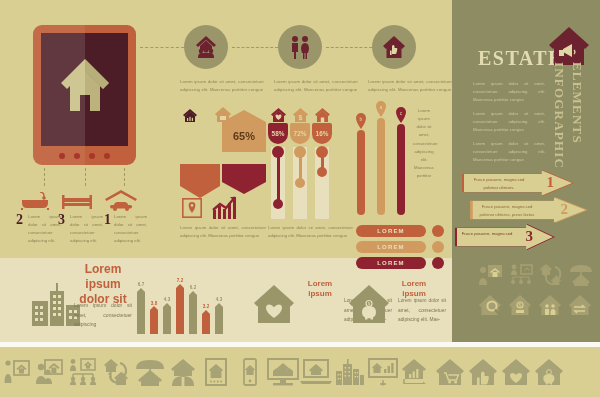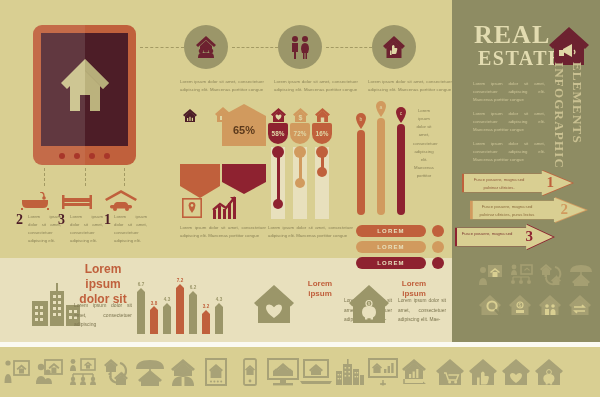--- a/index.html
+++ b/index.html
@@ -206,21 +206,21 @@
     <rect x="5" y="10" width="1.2" height="3" fill="#d9cf92"></rect>
       <rect x="7.4" y="8.8" width="1.2" height="4.2" fill="#d9cf92"></rect>
       <rect x="9.8" y="9.8" width="1.2" height="3.2" fill="#d9cf92"></rect>
   </svg>
   <svg style="position:absolute;left:214px;top:106px" width="18" height="18" viewBox="0 0 18 18">
     <path d="M9 1 L17 8 L15.3 9.7 L9 4 L2.7 9.7 L1 8 Z" fill="#d19a5e"></path>
     <path d="M3 9 L9 3.6 L15 9 L15 16 L3 16 Z" fill="#d19a5e"></path>
     <rect x="6" y="10" width="6" height="4" fill="#e0d7a6"></rect>
   </svg>
 
-  <div class="hexgroup" style="left:222px; top:104px;">
+  <div class="hexgroup" style="left:222px; top:110px;">
     <svg width="44" height="42" viewBox="0 0 44 42">
       <path d="M22 0 L44 12 L44 42 L0 42 L0 12 Z" fill="#d19a5e"></path>
       <text x="22" y="30" font-size="11" font-weight="bold" fill="#5c3a1c" text-anchor="middle" font-family="Liberation Sans,sans-serif">65%</text>
     </svg>
   </div>
   <div class="hexgroup" style="left:180px; top:164px;">
     <svg width="40" height="34" viewBox="0 0 40 34">
       <path d="M0 0 L40 0 L40 22 L20 34 L0 22 Z" fill="#c0603c"></path>
       <text x="20" y="42" font-size="8" font-weight="bold" fill="#4d1d27" text-anchor="middle" font-family="Liberation Sans,sans-serif">27%</text>
     </svg>
@@ -321,21 +321,20 @@
   </div>
   <div style="position:absolute;left:356px;top:241px;display:flex;gap:6px;align-items:center;">
     <div class="pill" style="background:#d19a5e;">LOREM</div>
     <div class="pilldot" style="background:#d19a5e;"></div>
   </div>
   <div style="position:absolute;left:356px;top:257px;display:flex;gap:6px;align-items:center;">
     <div class="pill" style="background:#8e2230;">LOREM</div>
     <div class="pilldot" style="background:#8e2230;"></div>
   </div>
 
-  <div style="position:absolute;left:474px;top:22px;font-family:'Liberation Serif',serif;font-size:26px;font-weight:bold;color:#e2dbb0;letter-spacing:1px;line-height:1;">REAL</div>
   <div style="position:absolute;left:478px;top:48px;font-family:'Liberation Serif',serif;font-size:20px;font-weight:bold;color:#e2dbb0;letter-spacing:1.5px;line-height:1;">ESTATE</div>
 
   <svg style="position:absolute;left:548px;top:26px" width="42" height="42" viewBox="0 0 42 42">
     <path d="M21 1 L41 19 L37 23 L21 9 L5 23 L1 19 Z" fill="#6d2230"></path>
     <path d="M6 21 L21 8 L36 21 L36 39 L6 39 Z" fill="#6d2230"></path>
     <path d="M15 23 l9-5 v13 l-9-5 z" fill="#e0d7a6"></path>
     <rect x="11" y="24" width="5" height="6" fill="#e0d7a6"></rect>
     <path d="M26 24 q2 2 0 4" stroke="#e0d7a6" stroke-width="1.2" fill="none"></path>
   </svg>
 

